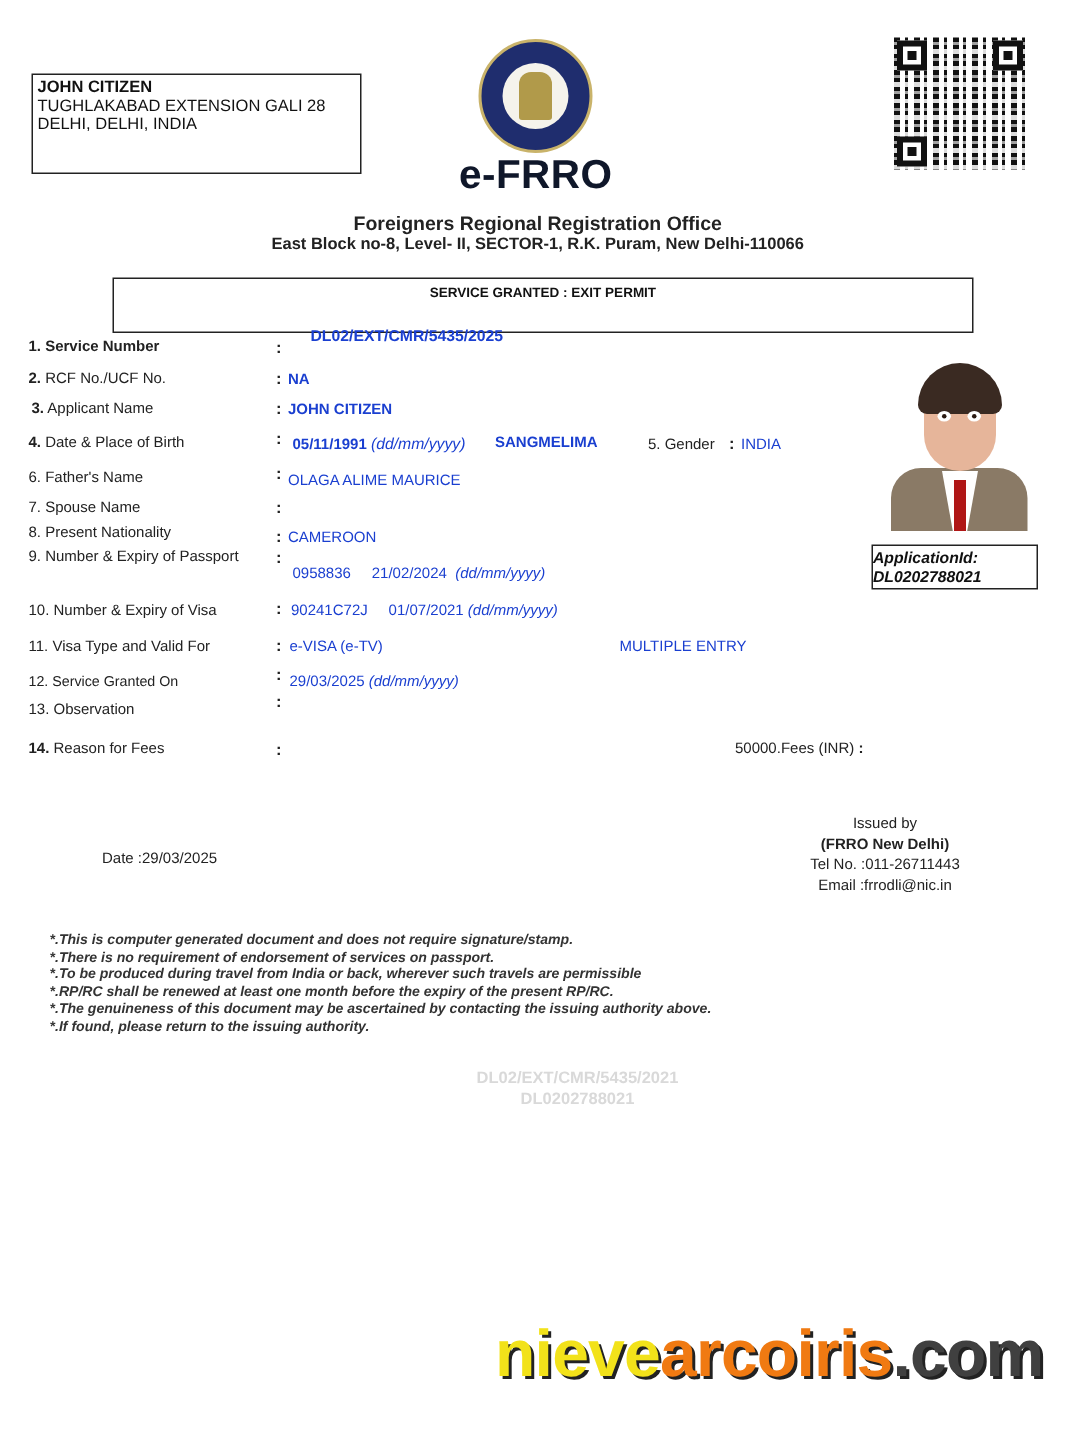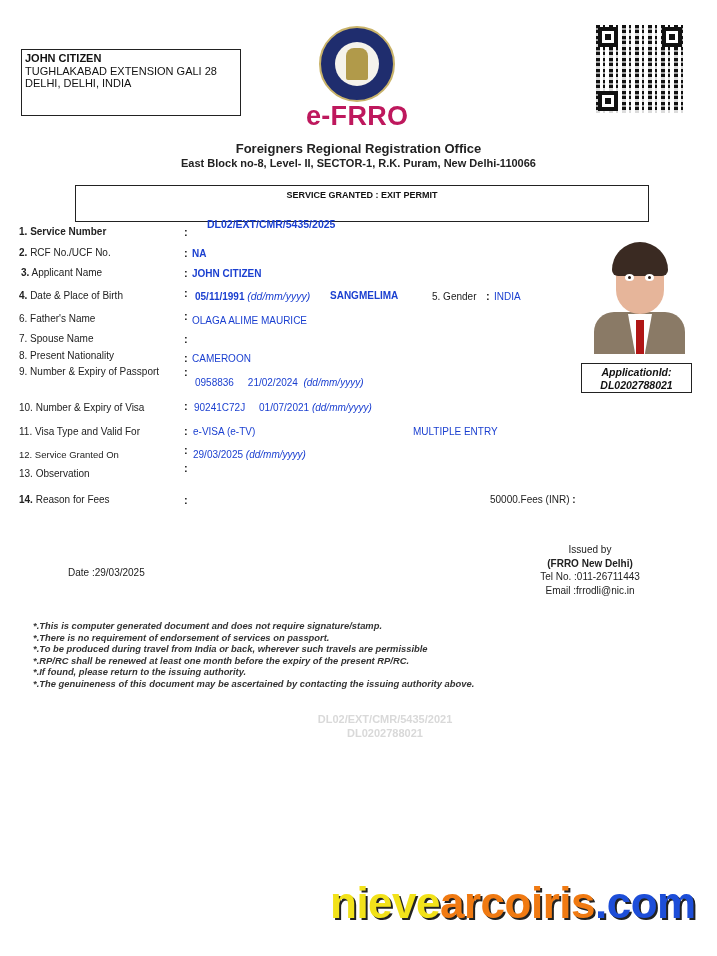--- a/index.html
+++ b/index.html
@@ -7,21 +7,21 @@
     body { position: relative; font-family: "Liberation Sans", sans-serif; color: #111; }
     .abs { position: absolute; }
 
     .addr-box { left: 21px; top: 49px; width: 220px; height: 67px; border: 1px solid #222; padding: 2px 3px; font-size: 11px; line-height: 12.5px; }
     .addr-box .nm { font-weight: bold; }
 
     .emblem { left: 319px; top: 26px; width: 76px; height: 76px; border-radius: 50%; background: #1f2d6e; border: 2px solid #c9b36a; display:flex; align-items:center; justify-content:center; }
     .emblem-inner { width: 44px; height: 44px; border-radius: 50%; background: #f5f3ec; display:flex; align-items:center; justify-content:center; }
     .emblem-lion { width: 22px; height: 32px; background: #b19a4a; border-radius: 8px 8px 2px 2px; }
 
-    .efrro { left: 306px; top: 101px; font-size: 27px; font-weight: bold; color: #be185d; letter-spacing: 0.3px; }
+    .efrro { left: 306px; top: 101px; font-size: 27px; font-weight: bold; color: #0f172a; letter-spacing: 0.3px; }
 
     .qr { left: 596px; top: 25px; width: 88px; height: 88px; background:
       repeating-linear-gradient(90deg, #111 0 4px, #fff 4px 7px, #111 7px 9px, #fff 9px 13px),
       repeating-linear-gradient(0deg, rgba(255,255,255,0.85) 0 3px, rgba(255,255,255,0) 3px 6px, rgba(255,255,255,0.6) 6px 8px, rgba(255,255,255,0) 8px 11px);
       background-blend-mode: lighten; }
     .qr .fp { position:absolute; width: 20px; height: 20px; border: 4px solid #111; background: #fff; }
     .qr .fp::after { content:""; position:absolute; left:3px; top:3px; width:6px; height:6px; background:#111; }
 
     .office-title { left: 0; width: 717px; top: 141px; text-align: center; font-size: 13px; font-weight: bold; color:#222; }
     .office-addr { left: 0; width: 717px; top: 157px; text-align: center; font-size: 11px; font-weight: bold; color:#222; }
@@ -40,35 +40,35 @@
 
     .photo { left: 592px; top: 242px; width: 95px; height: 112px; background: #fff; overflow: hidden; }
     .photo .hair { position:absolute; left: 20px; top: 0; width: 56px; height: 34px; background: #3a2a22; border-radius: 28px 28px 6px 6px; }
     .photo .face { position:absolute; left: 24px; top: 12px; width: 48px; height: 60px; background: #e6b59a; border-radius: 22px 22px 24px 24px; }
     .photo .eye { position:absolute; top: 32px; width: 9px; height: 7px; background:#fff; border-radius:50%; }
     .photo .eye::after { content:""; position:absolute; left:3px; top:2px; width:3px; height:3px; background:#2a1a12; border-radius:50%; }
     .photo .jacket { position:absolute; left: 2px; top: 70px; width: 91px; height: 42px; background: #8a7a66; border-radius: 20px 20px 0 0; }
     .photo .shirt { position:absolute; left: 36px; top: 72px; width: 24px; height: 40px; background: #fff; clip-path: polygon(0 0,100% 0,70% 100%,30% 100%); }
     .photo .tie { position:absolute; left: 44px; top: 78px; width: 8px; height: 34px; background: #b01616; }
 
-    .app-id { left: 581px; top: 363px; width: 111px; height: 30px; border: 1.5px solid #222; text-align: center; font-size: 10.5px; font-weight: bold; font-style: italic; line-height: 12.5px; padding-top: 2px; }
+    .app-id { left: 581px; top: 363px; width: 111px; height: 30px; border: 1.5px solid #222; text-align: left; font-size: 10.5px; font-weight: bold; font-style: italic; line-height: 12.5px; padding-top: 2px; }
 
     .issued { left: 530px; top: 543px; width: 120px; text-align: center; font-size: 10px; line-height: 13.5px; color:#222; }
     .issued .b { font-weight: bold; }
 
     .date { left: 68px; top: 567px; font-size: 10px; color:#222; }
 
     .notes { left: 33px; top: 620px; font-size: 9.4px; font-style: italic; font-weight: bold; color: #333; line-height: 11.6px; }
 
     .watermark { left: 0; width: 770px; top: 712px; text-align: center; font-size: 11px; font-weight: bold; color: #d9d9d9; line-height: 14px; }
 
     .site { left: 330px; top: 878px; font-size: 44px; font-weight: bold; letter-spacing: -0.5px; font-family: "Liberation Sans", sans-serif; text-shadow: 2px 2px 0 #222; }
     .site .y { color: #f2e21a; }
     .site .o { color: #f07a12; }
-    .site .p { color: #1d4ed8; }
+    .site .p { color: #404040; }
   </style>
 </head>
 <body>
 
 <div class="abs addr-box">
   <div class="nm">JOHN CITIZEN</div>
   <div>TUGHLAKABAD EXTENSION GALI 28</div>
   <div>DELHI, DELHI, INDIA</div>
 </div>
 
@@ -175,22 +175,22 @@
   <div>Email :frrodli@nic.in</div>
 </div>
 
 <div class="abs date">Date :29/03/2025</div>
 
 <div class="abs notes">
   <div>*.This is computer generated document and does not require signature/stamp.</div>
   <div>*.There is no requirement of endorsement of services on passport.</div>
   <div>*.To be produced during travel from India or back, wherever such travels are permissible</div>
   <div>*.RP/RC shall be renewed at least one month before the expiry of the present RP/RC.</div>
+  <div>*.The genuineness of this document may be ascertained by contacting the issuing authority above.</div>
   <div>*.If found, please return to the issuing authority.</div>
-  <div>*.The genuineness of this document may be ascertained by contacting the issuing authority above.</div>
 </div>
 
 <div class="abs watermark">
   <div>DL02/EXT/CMR/5435/2021</div>
   <div>DL0202788021</div>
 </div>
 
 <div class="abs site">
   <span class="y">nieve</span><span class="o">arcoiris</span><span class="p">.com</span>
 </div>

